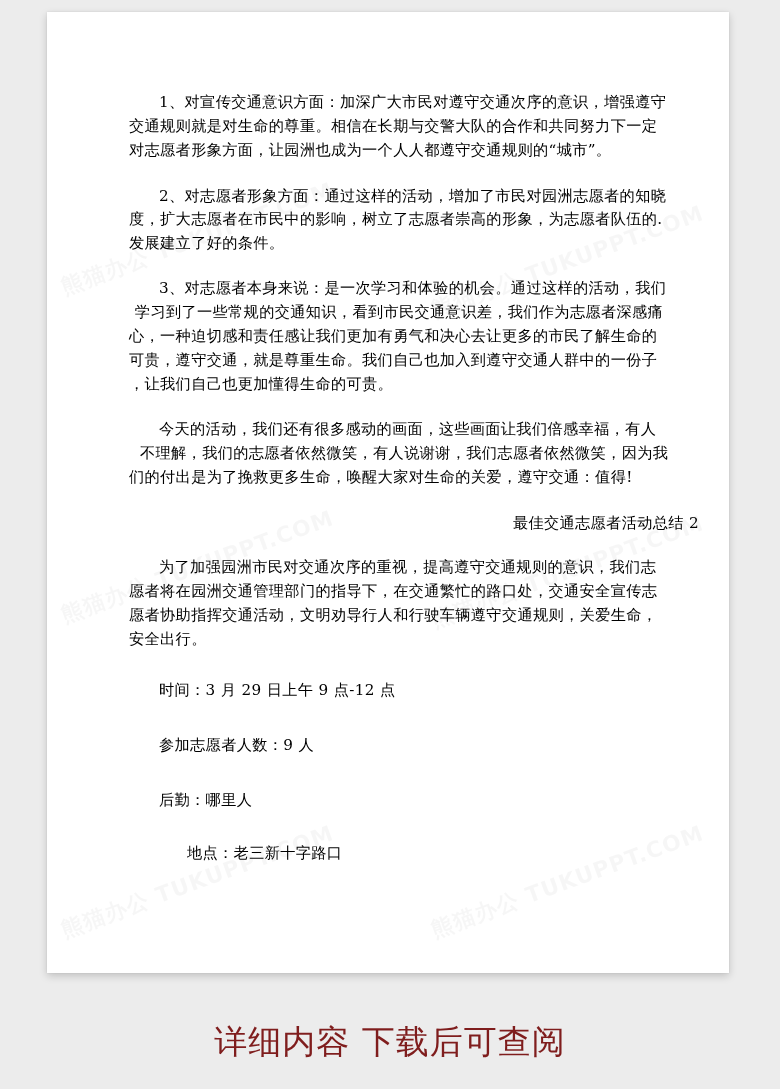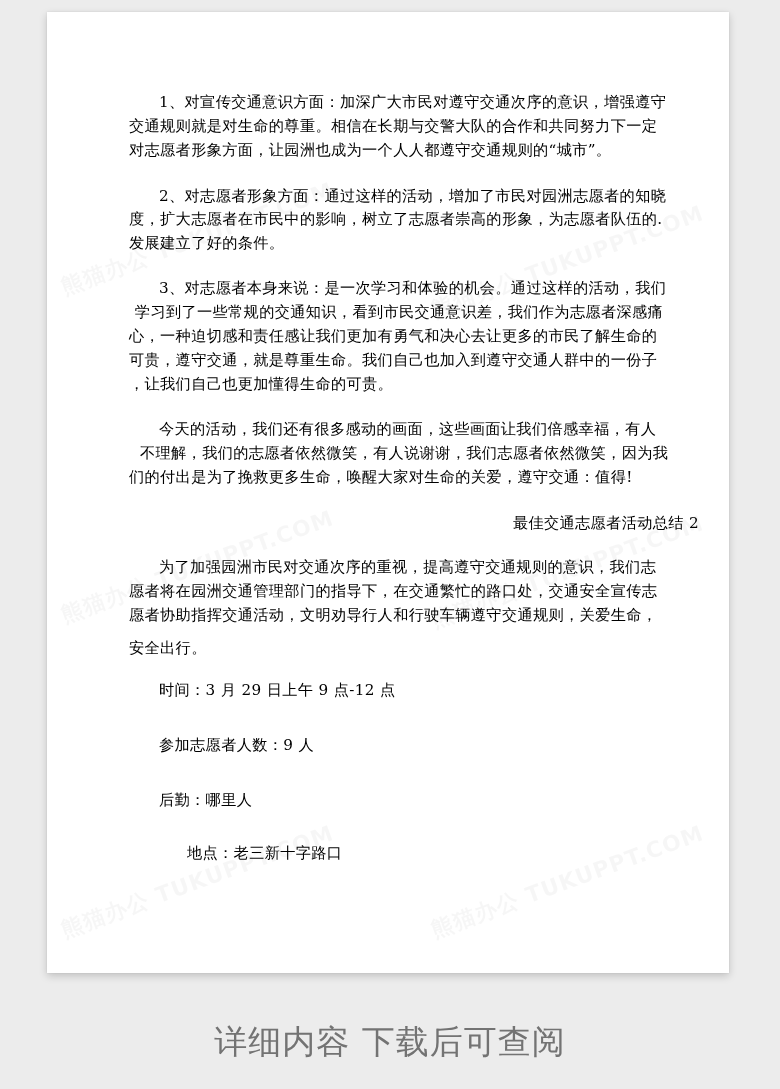--- a/index.html
+++ b/index.html
@@ -49,21 +49,21 @@
     pointer-events: none;
   }
   .footer {
     position: absolute;
     left: 0;
     width: 780px;
     top: 1020px;
     text-align: center;
     font-family: "DejaVu Sans", "Liberation Sans", sans-serif;
     font-size: 33px;
-    color: #737373;
+    color: #7f1d1d;
     letter-spacing: 1px;
     font-weight: 300;
   }
 </style>
 </head>
 <body>
 
 <div class="page">
 
   <div class="watermark" style="left:10px; top:262px;">熊猫办公 TUKUPPT.COM</div>
@@ -98,21 +98,21 @@
     <div class="line" style="top:429px;margin-left:11px;">不理解，我们的志愿者依然微笑，有人说谢谢，我们志愿者依然微笑，因为我</div>
     <div class="line" style="top:453px;">们的付出是为了挽救更多生命，唤醒大家对生命的关爱，遵守交通：值得!</div>
   </div>
 
   <div class="line indent" style="top:499px;text-align:right;">最佳交通志愿者活动总结 2</div>
 
   <div>
     <div class="line indent" style="top:543px;">为了加强园洲市民对交通次序的重视，提高遵守交通规则的意识，我们志</div>
     <div class="line" style="top:567px;">愿者将在园洲交通管理部门的指导下，在交通繁忙的路口处，交通安全宣传志</div>
     <div class="line" style="top:591px;">愿者协助指挥交通活动，文明劝导行人和行驶车辆遵守交通规则，关爱生命，</div>
-    <div class="line" style="top:615px;margin-top:9px;">安全出行。</div>
+    <div class="line" style="top:615px;">安全出行。</div>
   </div>
 
   <div class="line indent" style="top:666px;">时间：3 月 29 日上午 9 点-12 点</div>
   <div class="line indent" style="top:721px;">参加志愿者人数：9 人</div>
   <div class="line indent" style="top:776px;">后勤：哪里人</div>
   <div class="line indent" style="top:829px;margin-left:28px;">地点：老三新十字路口</div>
 
 </div>
 
 <div class="footer">详细内容 下载后可查阅</div>

